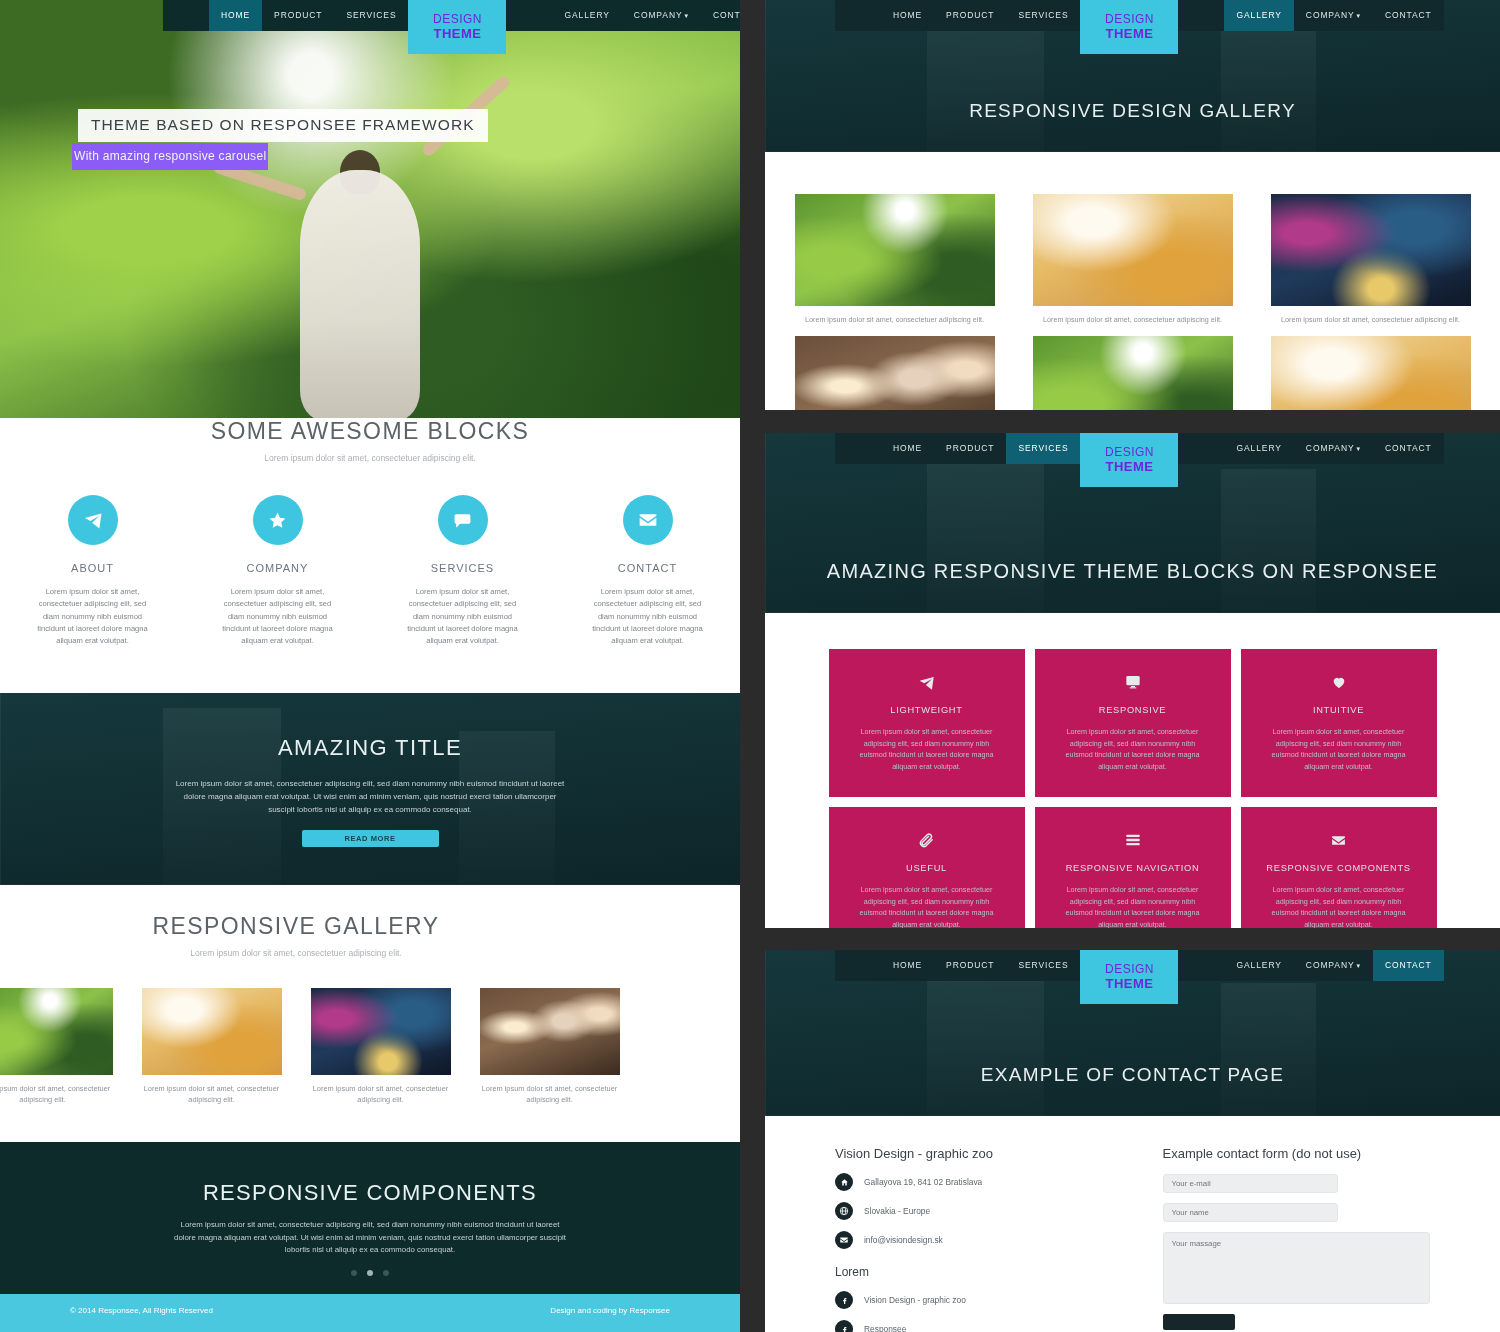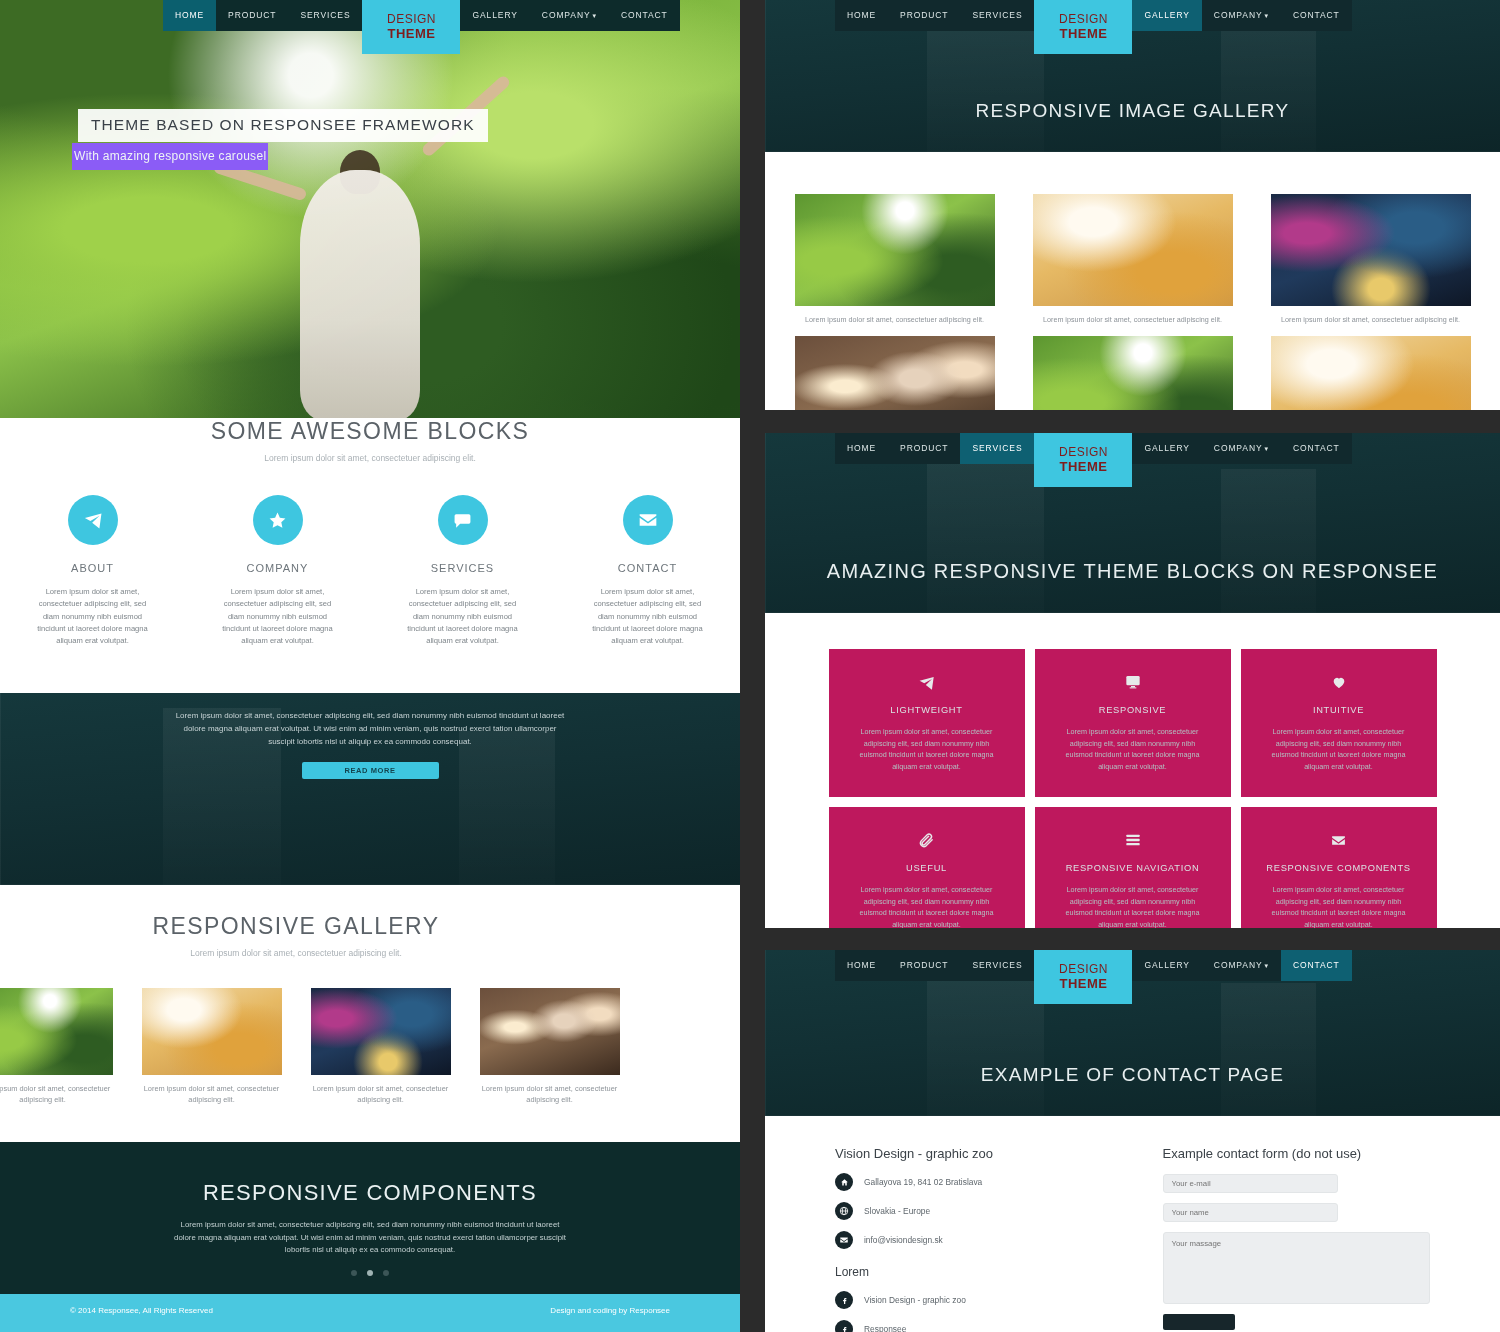--- a/index.html
+++ b/index.html
@@ -8,32 +8,32 @@
     font-family: "Liberation Sans", sans-serif;
     background: #2b2b2b; overflow: hidden;
   }
   .page { position: relative; width: 1500px; height: 1332px; }
 
   
   .col-left { position: absolute; left: 0; top: 0; width: 740px; height: 1332px; background: #fff; }
 
   
   .navbar { position: absolute; display: flex; align-items: flex-start; height: 31px; }
-  .nav-strip { background: #0d2b2b; height: 31px; display: flex; align-items: center; }
+  .nav-strip { background: #0d2b2b; height: 31px; display: flex; align-items: center; padding-left: 46px; }
   .nav-strip.alt { background: #11292d; }
   .nav-item {
     color: #dfe8e8; font-size: 8.5px; letter-spacing: .9px;
     padding: 0 12px; height: 31px; line-height: 31px; white-space: nowrap;
     cursor: pointer;
   }
   .nav-item.active { background: #0b5f6e; color: #fff; }
   .nav-item.active-d { background: #0e6072; color: #fff; }
   .caret { font-size: 7px; margin-left: 2px; }
   .logo {
-    background: #3ec6e0; width: 98px; height: 54px; color: #7f1d1d;
+    background: #3ec6e0; width: 98px; height: 54px; color: #6d28d9;
     display: flex; flex-direction: column; align-items: center; justify-content: center;
     line-height: 1.18; cursor: pointer; flex: none;
   }
   .logo .l1 { font-size: 12px; letter-spacing: .5px; font-weight: 300; }
   .logo .l2 { font-size: 13px; letter-spacing: .5px; font-weight: bold; }
 
   
   .hero { position: absolute; left: 0; top: 0; width: 740px; height: 418px; overflow: hidden; }
   .hero-img {
     position: absolute; inset: 0;
@@ -280,20 +280,21 @@
           </div>
           <div class="block-name">CONTACT</div>
           <div class="block-text">Lorem ipsum dolor sit amet, consectetuer adipiscing elit, sed diam nonummy nibh euismod tincidunt ut laoreet dolore magna aliquam erat volutpat.</div>
         </div>
 
       </div>
     </div>
 
     <div class="sec-amazing">
       <div class="city-bg"></div>
+      <div class="amz-title">AMAZING TITLE</div>
       <div class="amz-text">Lorem ipsum dolor sit amet, consectetuer adipiscing elit, sed diam nonummy nibh euismod tincidunt ut laoreet dolore magna aliquam erat volutpat. Ut wisi enim ad minim veniam, quis nostrud exerci tation ullamcorper suscipit lobortis nisl ut aliquip ex ea commodo consequat.</div>
       <button class="btn-read">READ MORE</button>
     </div>
 
     <div class="sec-gallery">
       <div class="sec-title">RESPONSIVE GALLERY</div>
       <div class="sec-sub">Lorem ipsum dolor sit amet, consectetuer adipiscing elit.</div>
       <div class="gal-row">
         <div class="gal-item">
           <div class="gal-thumb img-forest"></div>
@@ -344,21 +345,21 @@
           <div class="logo">
             <span class="l1">DESIGN</span>
             <span class="l2">THEME</span>
           </div>
           <div class="nav-strip alt">
             <div class="nav-item active-d">GALLERY</div>
             <div class="nav-item"><span>COMPANY</span><span class="caret">▾</span></div>
             <div class="nav-item">CONTACT</div>
           </div>
         </div>
-        <div class="pnl-title">RESPONSIVE IMAGE GALLERY</div>
+        <div class="pnl-title">RESPONSIVE DESIGN GALLERY</div>
       </div>
 
       <div style="padding-top:42px">
         <div class="gal3-row">
           <div class="gal3">
             <div class="gal3-thumb img-forest"></div>
             <div class="gal3-cap">Lorem ipsum dolor sit amet, consectetuer adipiscing elit.</div>
           </div>
           <div class="gal3">
             <div class="gal3-thumb img-room"></div>

